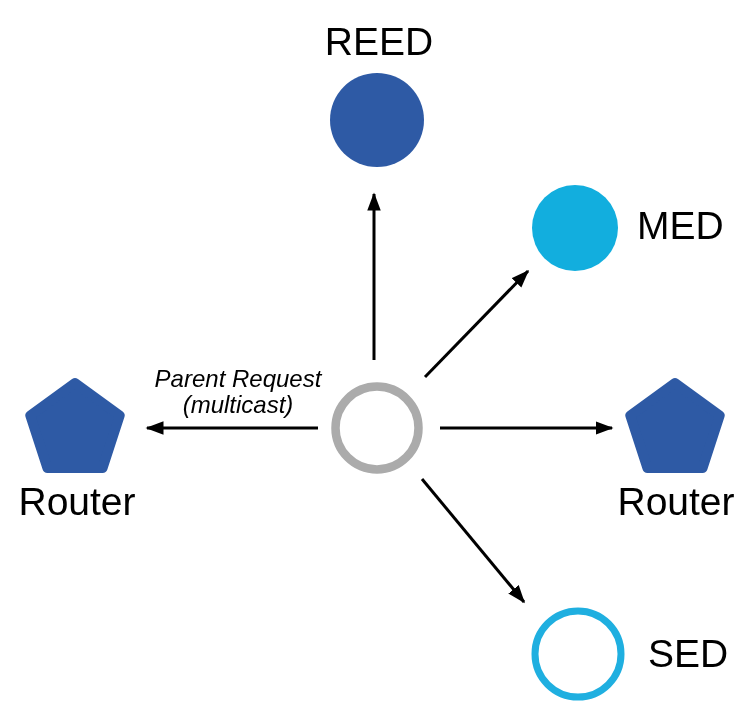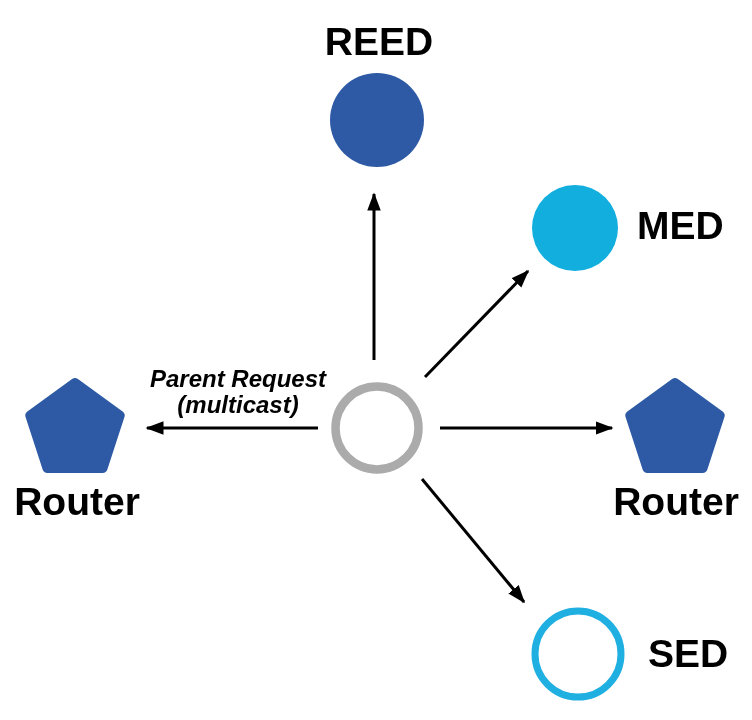--- a/index.html
+++ b/index.html
@@ -9,21 +9,20 @@
       width: 752px;
       height: 720px;
       overflow: hidden;
       font-family: "Liberation Sans", sans-serif;
     }
     .stage {
       position: relative;
       width: 752px;
       height: 614px;
       background: #ffffff;
-      font-weight: bold;
     }
     svg text {
       font-family: "Liberation Sans", sans-serif;
     }
     .node-label {
       font-size: 39px;
       letter-spacing: 0px;
     }
     .annotation-label {
       font-size: 24px;

